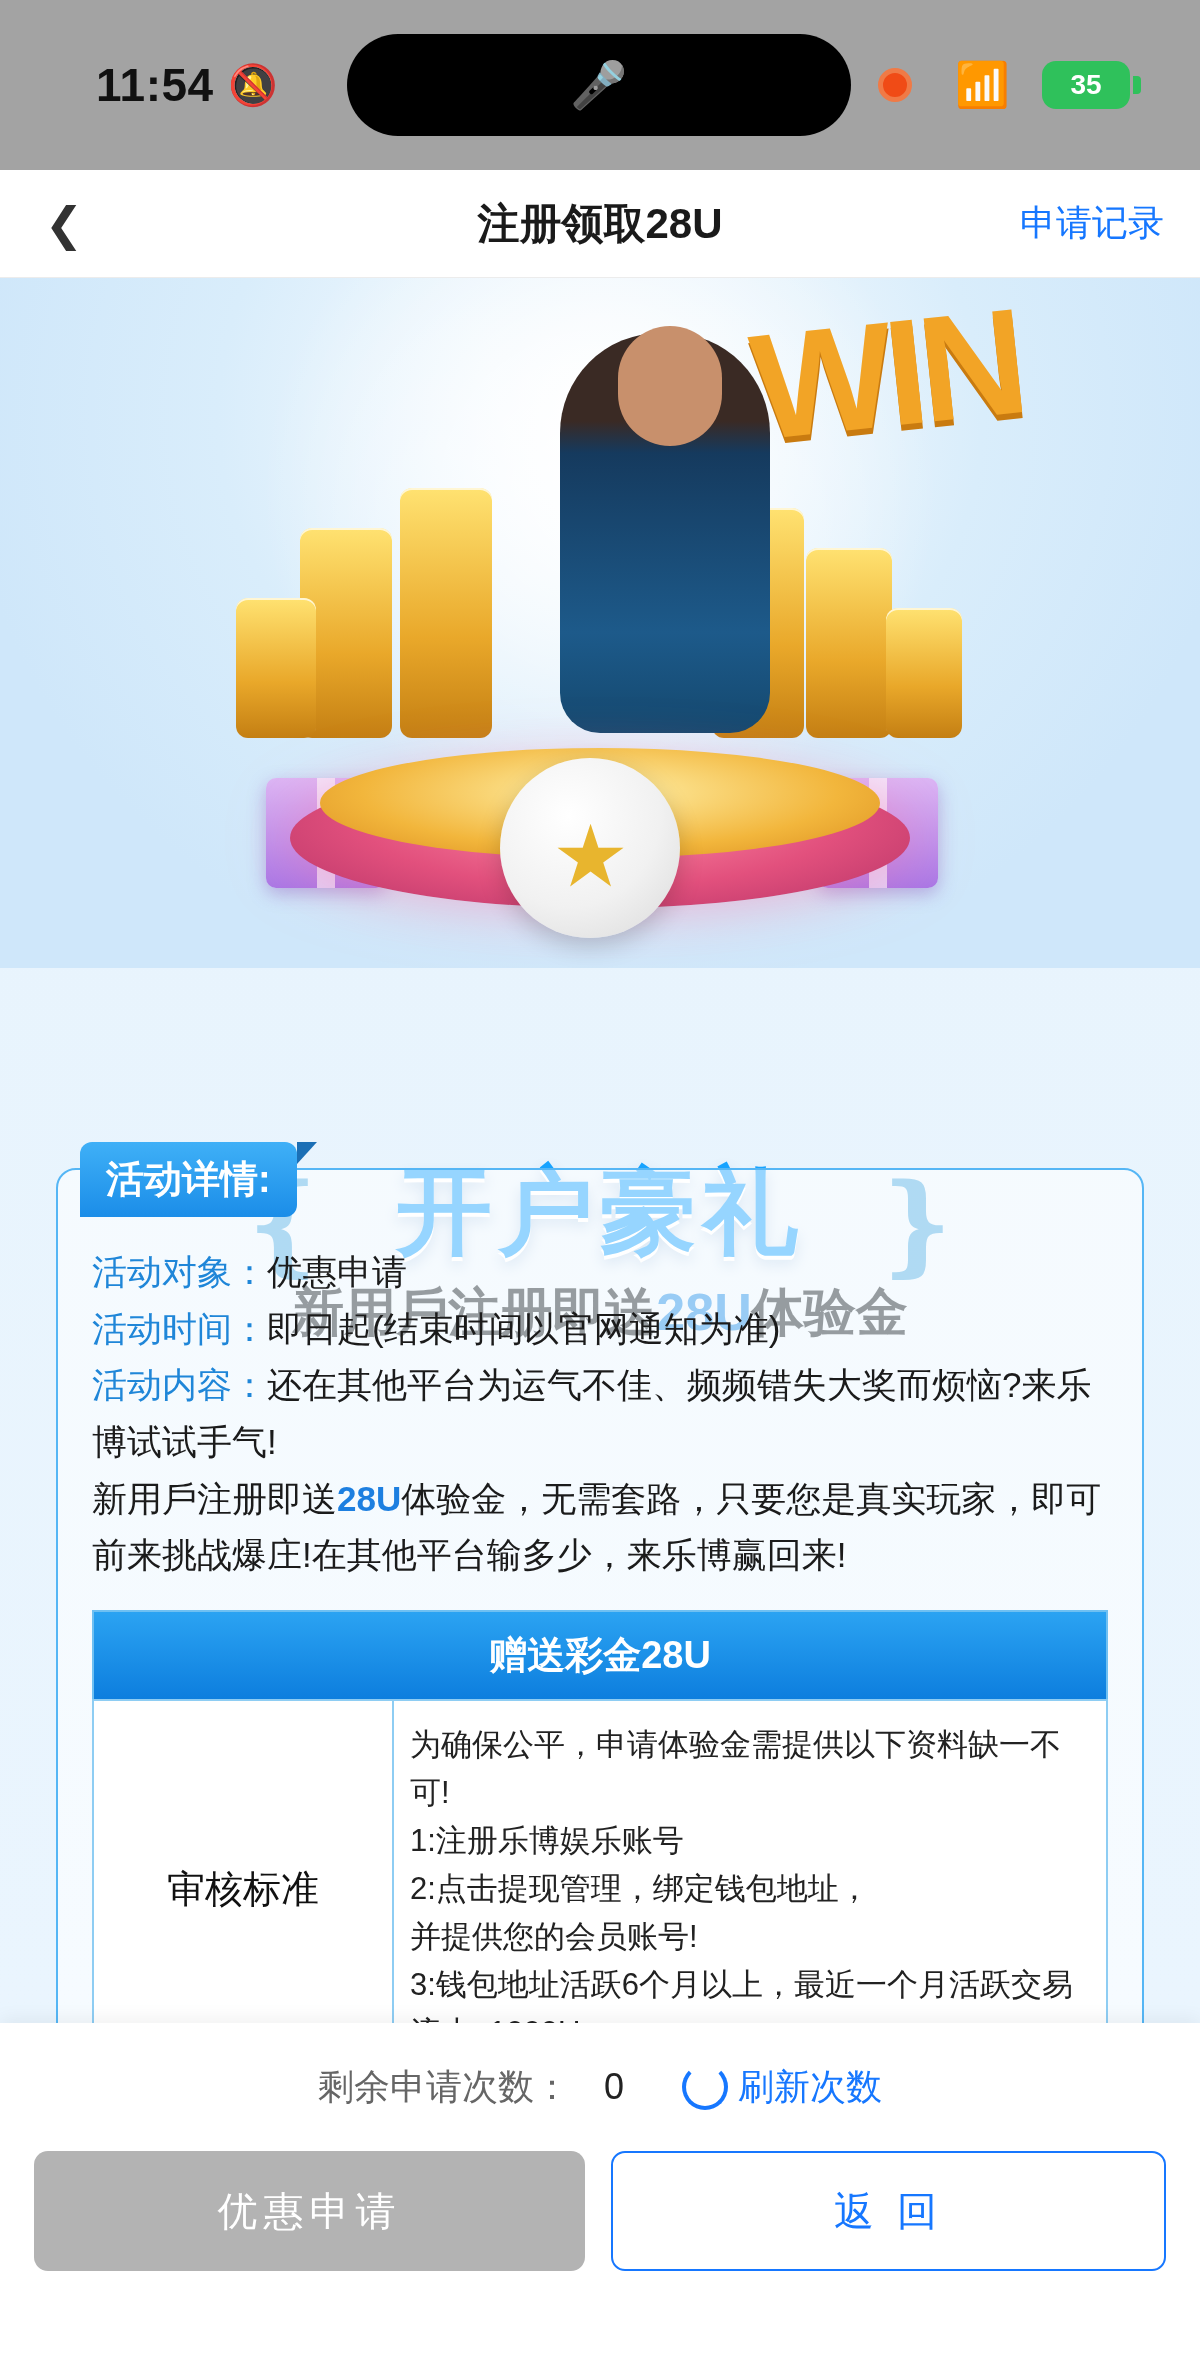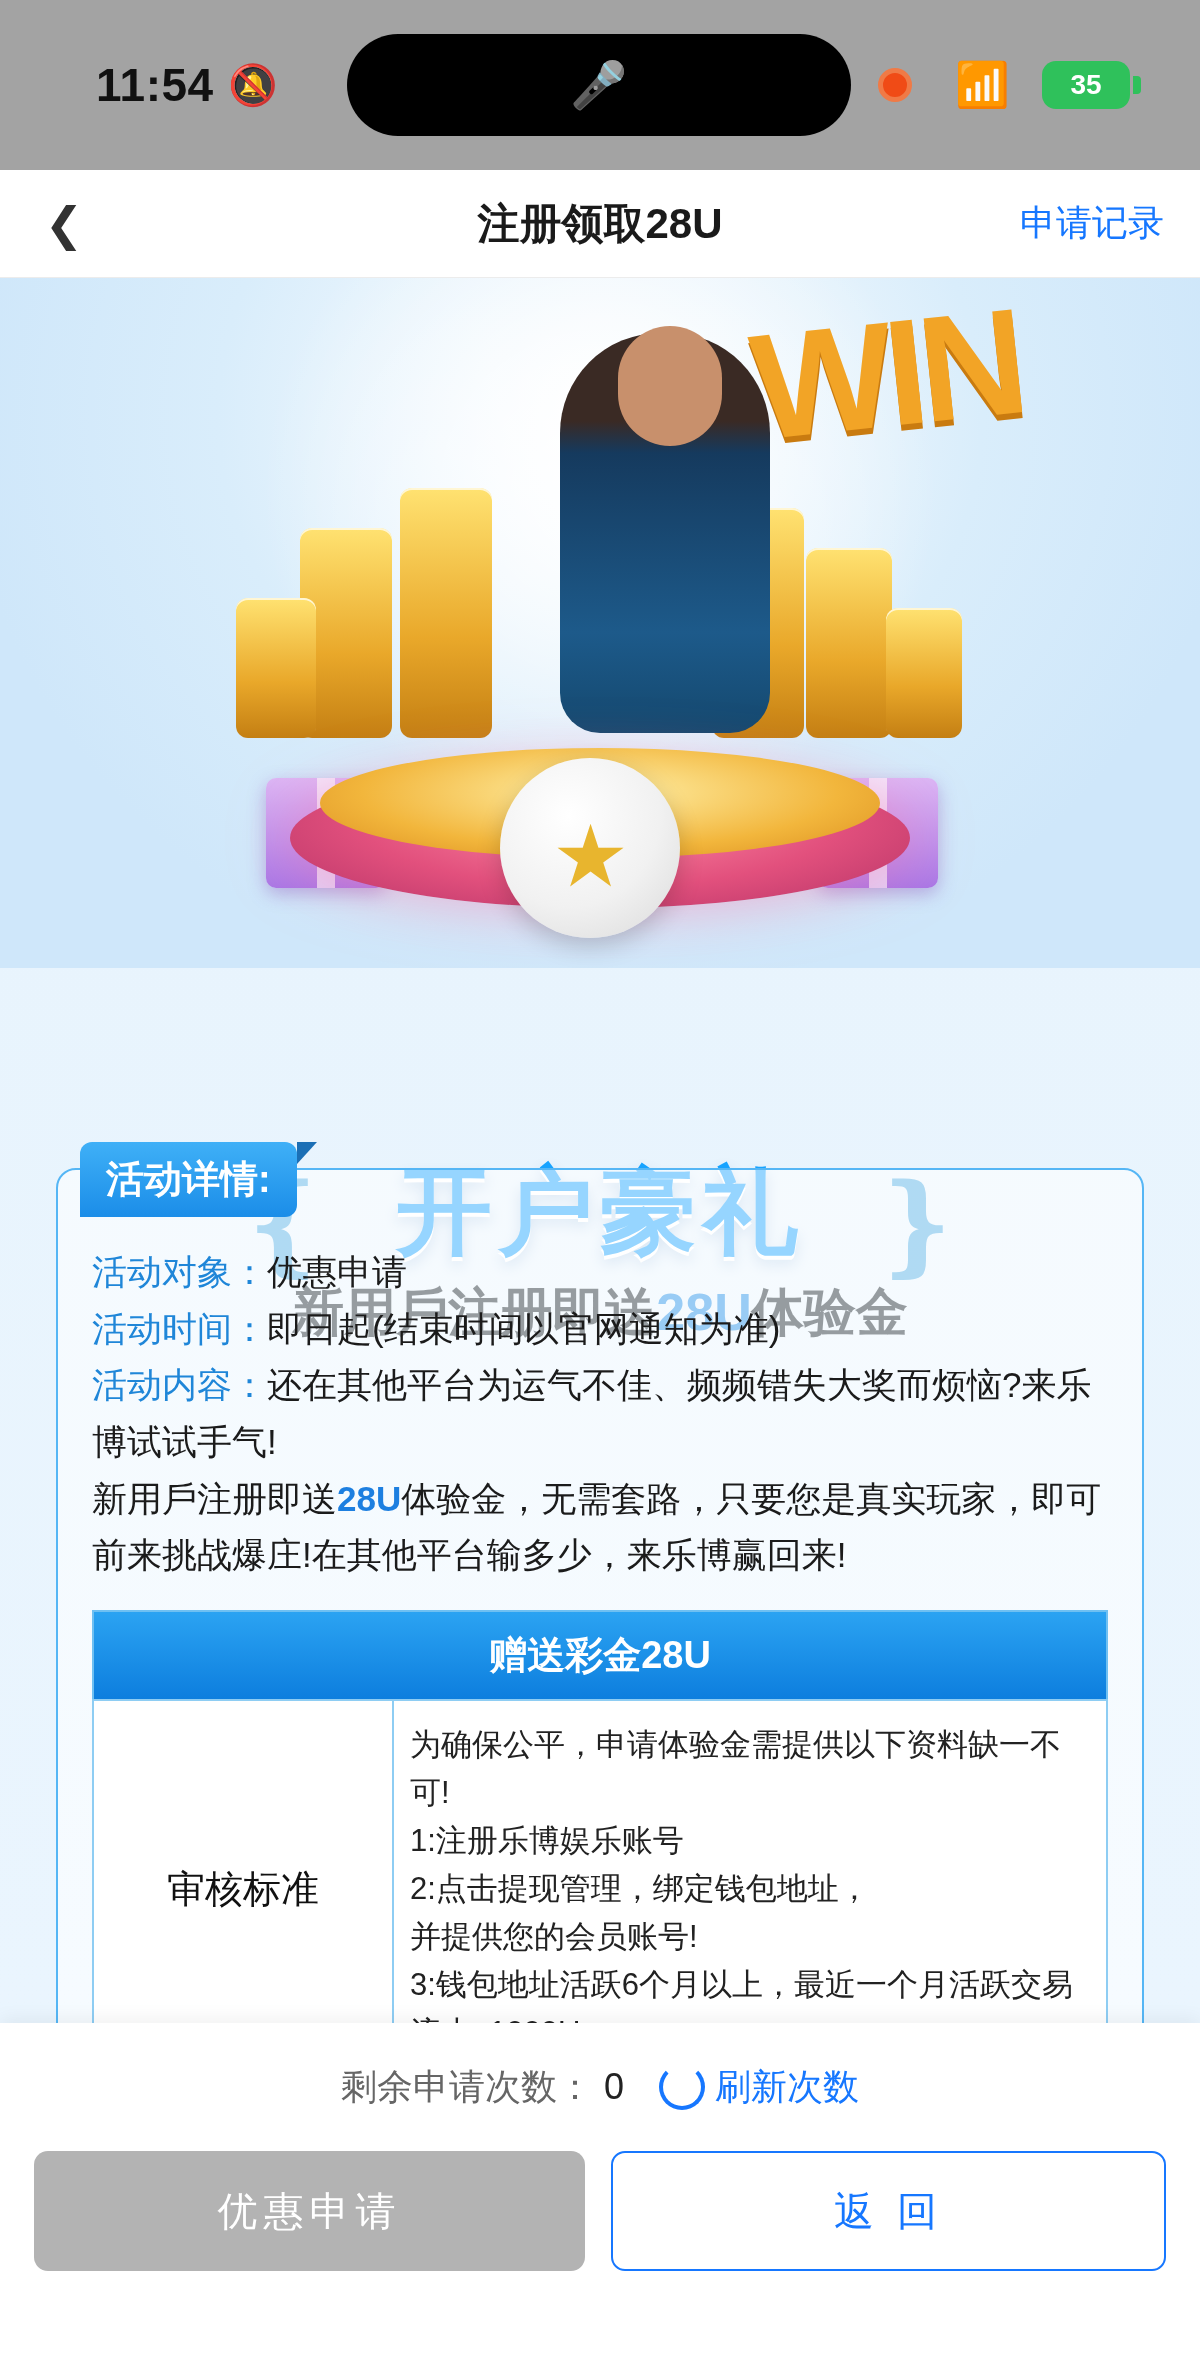--- a/index.html
+++ b/index.html
@@ -329,21 +329,21 @@
     background: #fff;
     box-shadow: 0 -4px 18px rgba(0,0,0,.06);
   }
   .remain {
     display: flex;
     align-items: center;
     justify-content: center;
     height: 128px;
     font-size: 36px;
     color: #666;
-    gap: 11px;
+    gap: 34px;
   }
   .remain .num { color: #222; }
   .refresh {
     display: flex; align-items: center; gap: 10px;
     color: #1677ff;
     margin-left: 24px;
   }
   .refresh .ricon {
     width: 46px; height: 46px;
     border-radius: 50%;

